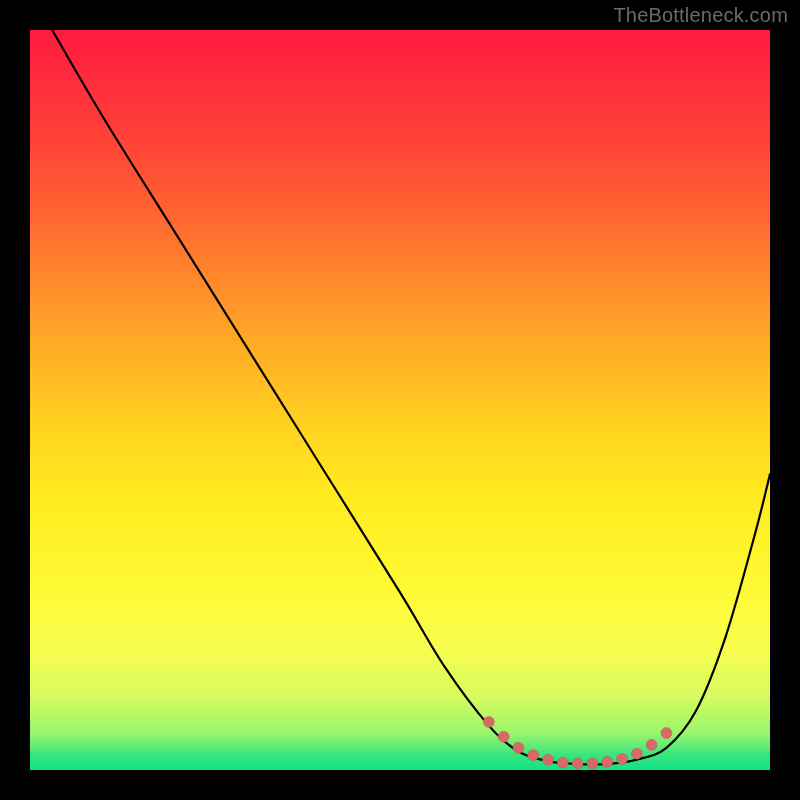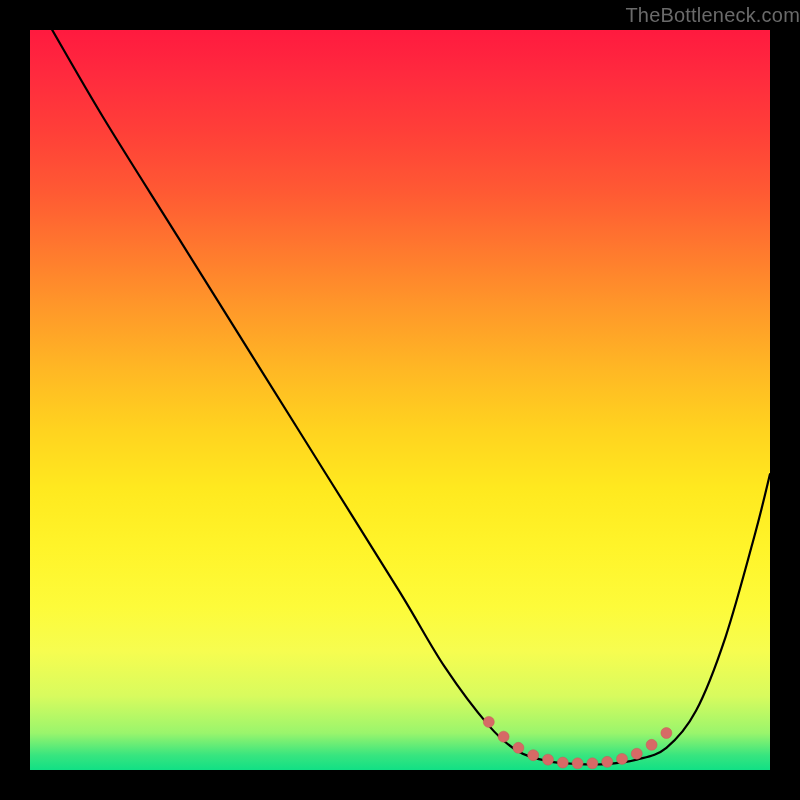--- a/index.html
+++ b/index.html
@@ -7,21 +7,21 @@
     width: 800px;
     height: 800px;
     background: #000;
     position: relative;
     font-family: Arial, sans-serif;
     overflow: hidden;
   }
   .watermark {
     position: absolute;
     top: 4px;
-    right: 0;
+    right: 12px;
     color: #6a6a6a;
     font-size: 20px;
     font-weight: 500;
     z-index: 10;
     letter-spacing: 0.2px;
   }
   .plot-area {
     position: absolute;
     left: 30px;
     top: 30px;

